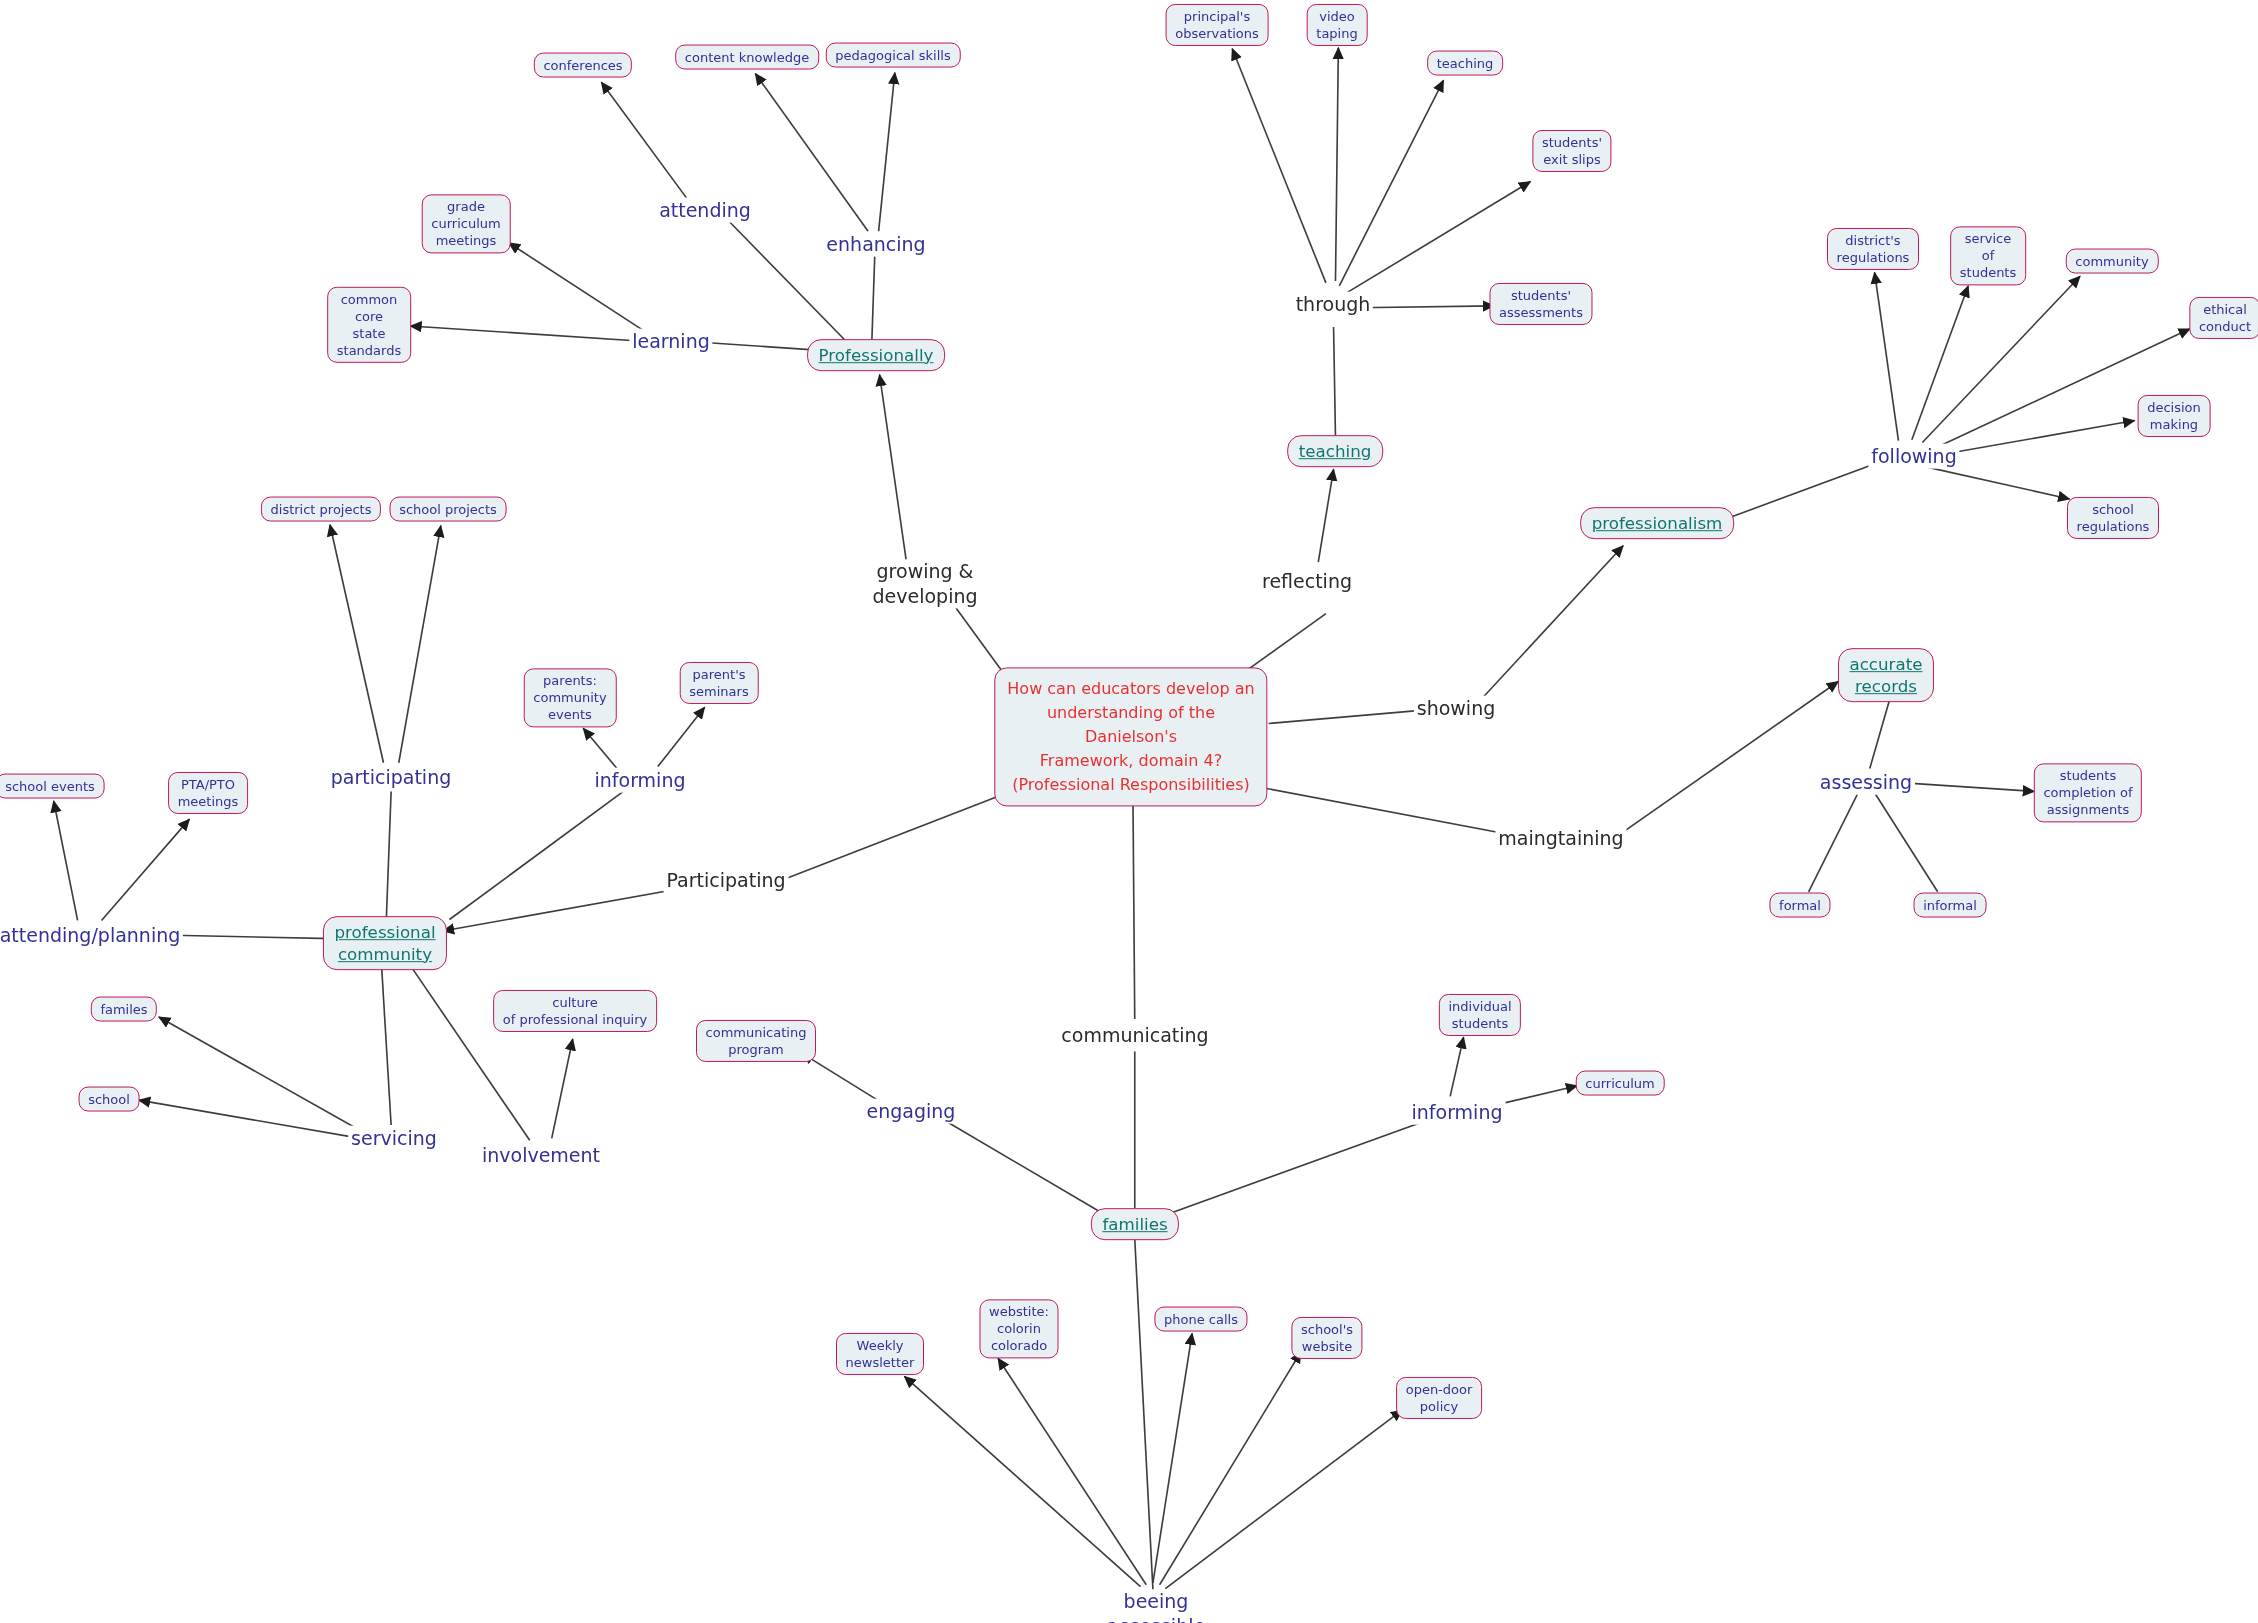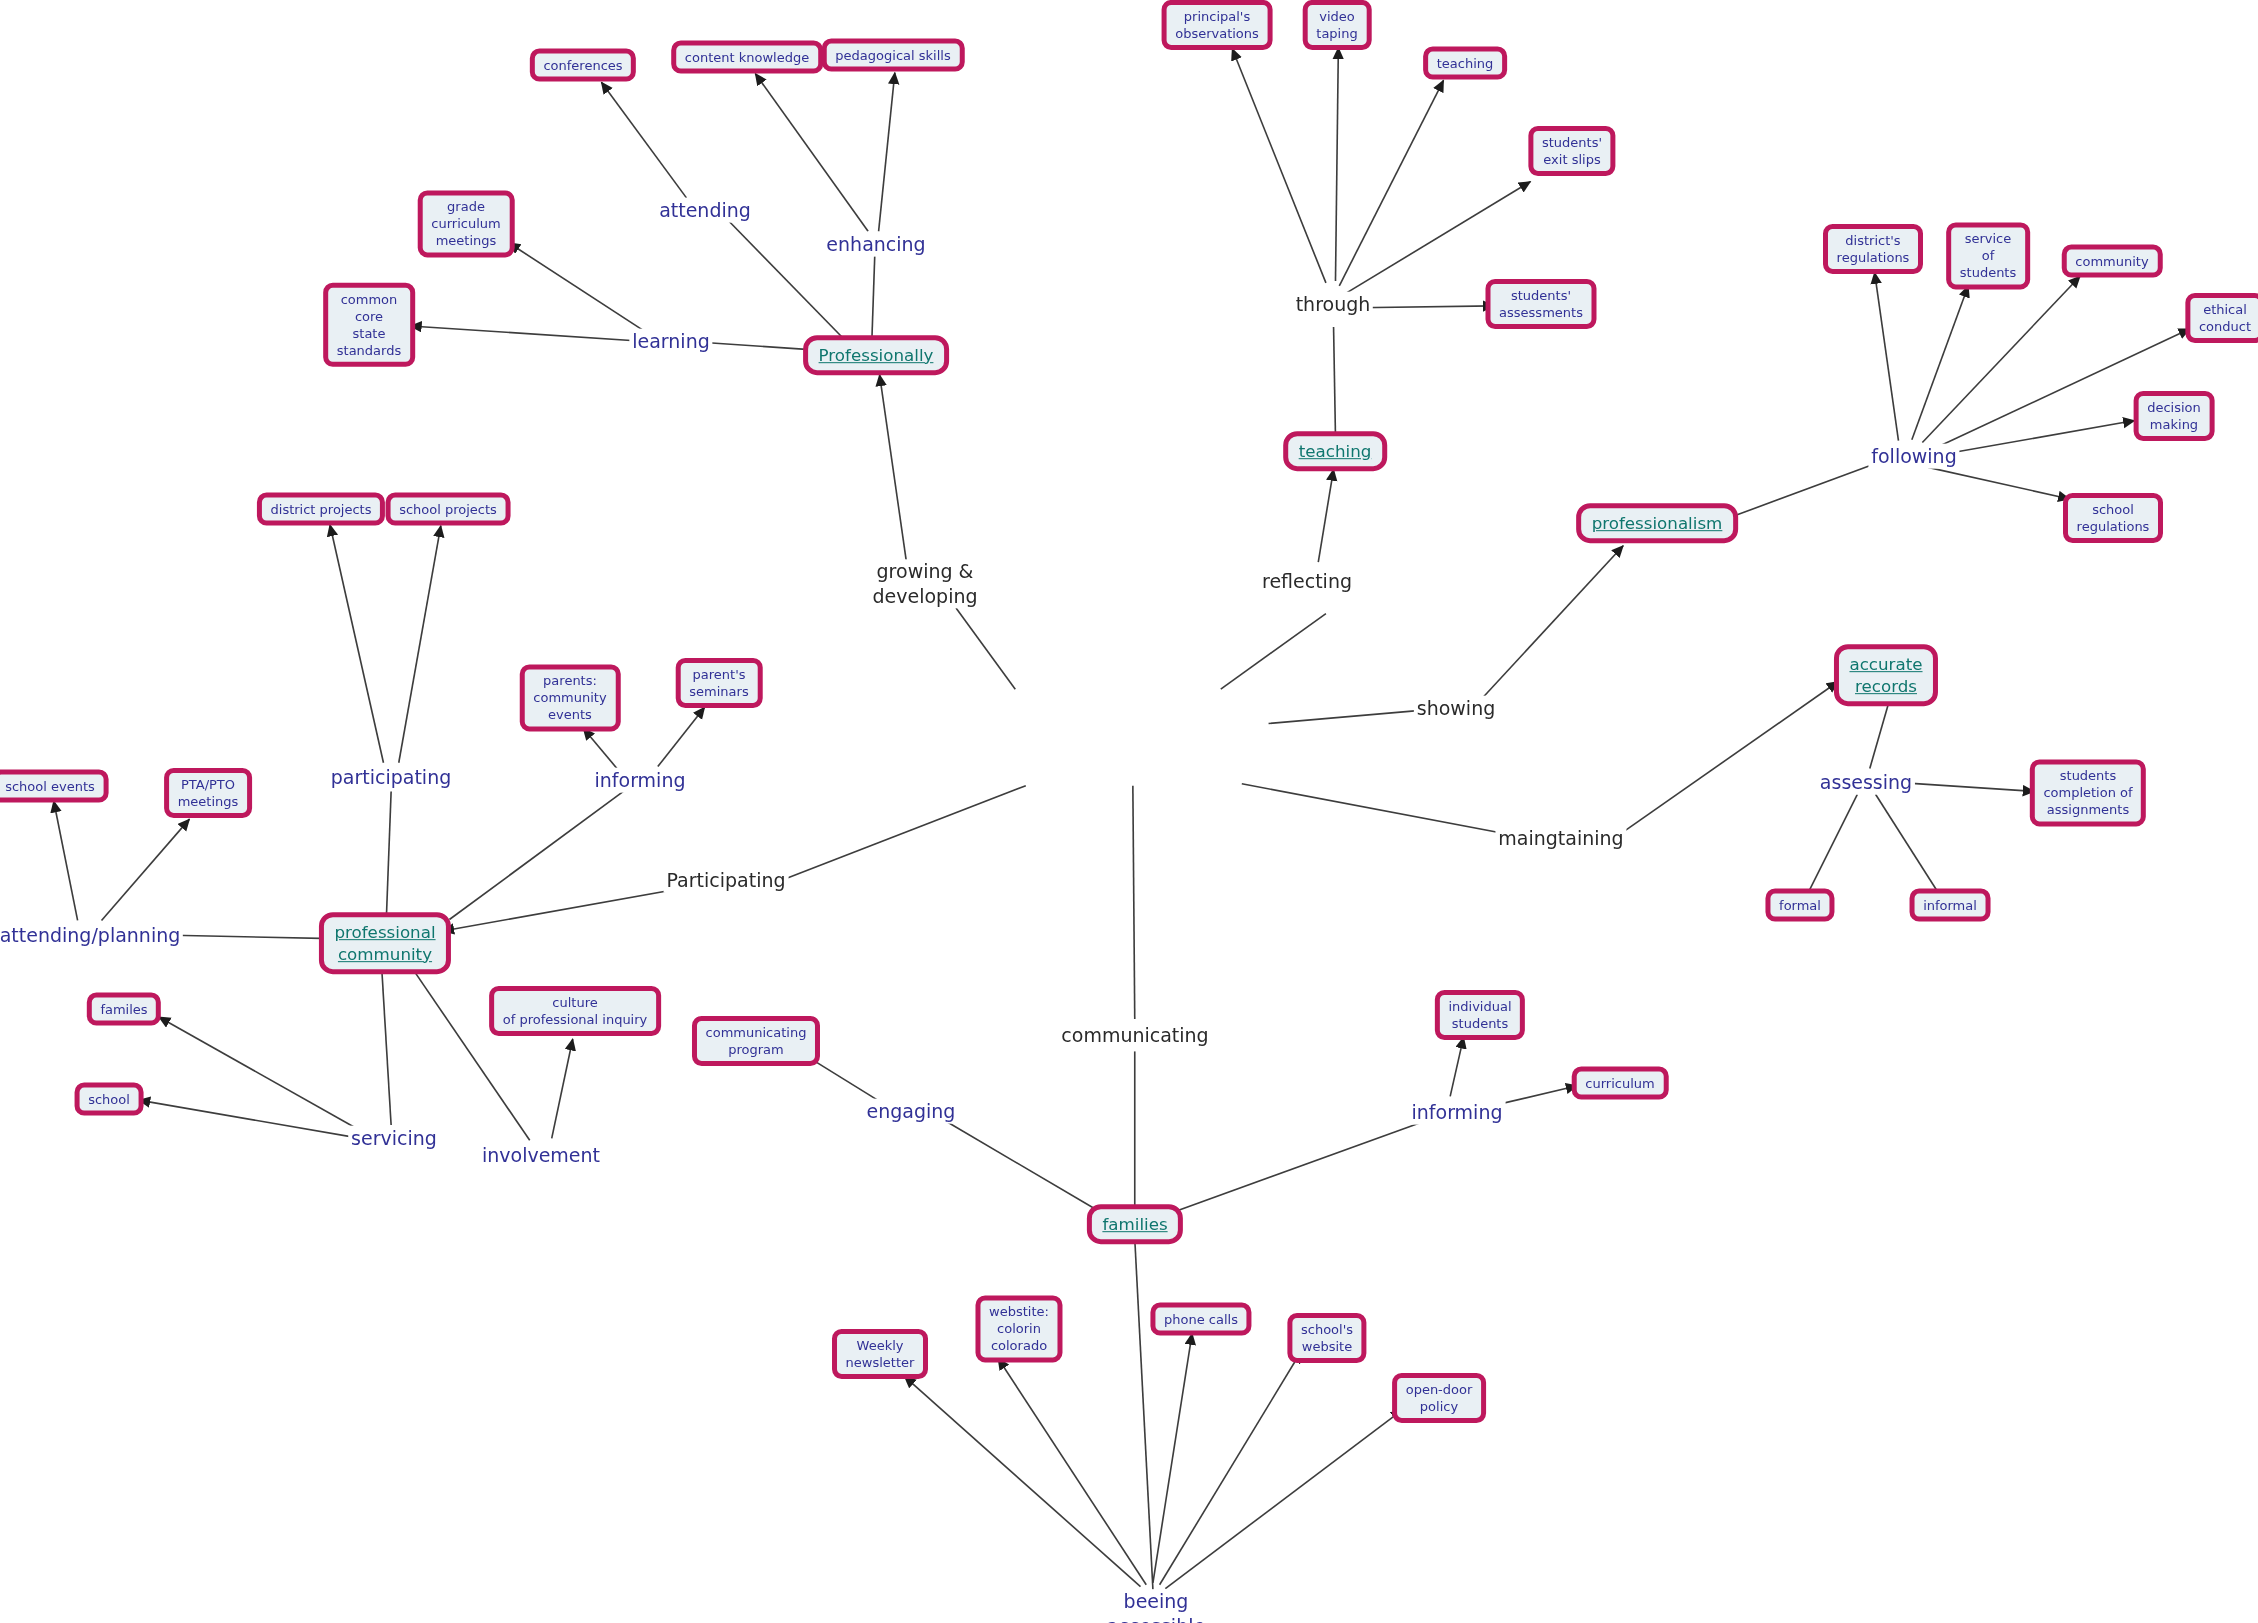--- a/index.html
+++ b/index.html
@@ -1,20 +1,20 @@
 <!DOCTYPE html>
 <html><head>
 <meta charset="utf-8">
 <style>
   html,body{margin:0;padding:0;background:#ffffff;}
   #canvas{position:relative;width:2259px;height:1623px;background:#ffffff;
           font-family:"DejaVu Sans",sans-serif;overflow:hidden;}
   #edges{position:absolute;left:0;top:0;width:2259px;height:1623px;}
   .node{position:absolute;transform:translate(-50%,-50%);
-        background:#e9f0f4;border:5px solid #be185d;border-radius:9.6px;
+        background:#e9f0f4;border:1px solid #be185d;border-radius:9.6px;
         padding:2.9px 8.6px;text-align:center;white-space:pre-line;
         color:#313196;font-size:13px;line-height:1.32;z-index:3;}
   .node.main{color:#0f766e;font-size:16.7px;padding:3.8px 10.5px;border-radius:14px;text-decoration:underline;}
   .node.central{color:#e73131;font-size:16px;line-height:24px;width:260px;
         padding:8.6px 5.7px;border-radius:12.4px;z-index:4;}
   .lbl{position:absolute;transform:translate(-50%,-50%);background:#ffffff;
         padding:0 2.9px;font-size:19px;line-height:1.3;white-space:pre-line;
         text-align:center;z-index:2;}
   .lbl.blue{color:#313196;}
   .lbl.dark{color:#2a2a2a;}
@@ -96,20 +96,24 @@
       <line x1="1556" y1="1158" x2="1650" y2="1136" marker-end="url(#arr)"></line>
       <line x1="1187" y1="1296" x2="1206" y2="1663"></line>
       <line x1="1193" y1="1660" x2="946" y2="1440" marker-end="url(#arr)"></line>
       <line x1="1199" y1="1658" x2="1044" y2="1421" marker-end="url(#arr)"></line>
       <line x1="1206" y1="1656" x2="1247" y2="1395" marker-end="url(#arr)"></line>
       <line x1="1213" y1="1658" x2="1361" y2="1414" marker-end="url(#arr)"></line>
       <line x1="1219" y1="1662" x2="1467" y2="1475" marker-end="url(#arr)"></line>
     </g>
   </svg>
 
+  <div class="node central" style="left:1131px;top:737px">How can educators develop an
+understanding of the Danielson's
+Framework, domain 4?
+(Professional Responsibilities)</div>
 
   <div class="node main" style="left:876px;top:355px">Professionally</div>
   <div class="node" style="left:583px;top:65px">conferences</div>
   <div class="node" style="left:747px;top:57px">content knowledge</div>
   <div class="node" style="left:893px;top:55px">pedagogical skills</div>
   <div class="node" style="left:466px;top:224px">grade
 curriculum
 meetings</div>
   <div class="node" style="left:369px;top:325px">common
 core

